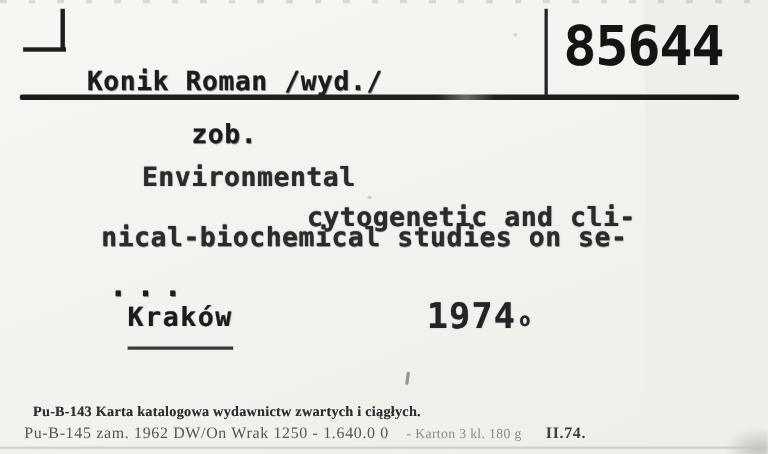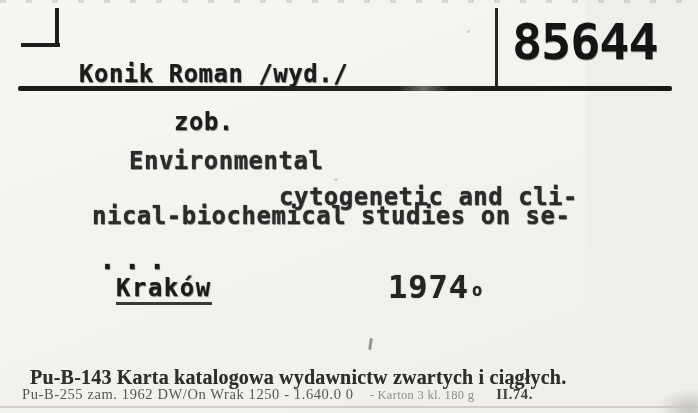--- a/index.html
+++ b/index.html
@@ -49,21 +49,21 @@
     text-shadow:0.5px 0.5px 0.5px rgba(20,20,20,.5);
   }
   .zob{position:absolute;left:174px;top:108px;font-size:24px;letter-spacing:.5px;}
   .t0{position:absolute;left:99px;top:147px;font-size:24px;letter-spacing:.5px;margin-left:30px;}
   .t1{position:absolute;left:279px;top:183px;font-size:24px;letter-spacing:.5px;}
   .t2{position:absolute;left:92px;top:202px;font-size:24px;letter-spacing:.5px;}
   .t3{position:absolute;left:92px;top:226px;font-size:24px;letter-spacing:.5px;}
   .dots{position:absolute;left:99px;top:246px;font-size:28px;letter-spacing:8px;line-height:28px;}
   .place{
     position:absolute;left:116px;top:274px;font-size:24px;letter-spacing:1.5px;
-    border-bottom:3px solid rgba(25,25,25,.85);padding-bottom:0;
+    border-bottom:3px solid rgba(25,25,25,.85);padding-bottom:13px;
   }
   .year{position:absolute;left:388px;top:268px;font-size:32px;font-weight:700;
     color:#242424;letter-spacing:1px;
     text-shadow:0 0 1px rgba(40,40,40,.7);}
   .year-period{font-size:17px;display:inline-block;transform:translateY(-2px);margin-left:3px;font-weight:700;}
   .stray-mark{
     position:absolute;left:369px;top:338px;width:3px;height:12px;background:#4a4a4a;
     opacity:.55;border-radius:2px;transform:rotate(8deg);
   }
   .speck{position:absolute;background:#9a9a95;border-radius:50%;opacity:.4;}
@@ -71,21 +71,21 @@
   .sp2{left:300px;top:156px;width:3px;height:3px;}
   .sp3{left:334px;top:178px;width:4px;height:3px;}
   .sp4{left:467px;top:30px;width:3px;height:3px;}
   .corner-blot{
     position:absolute;left:658px;top:388px;width:40px;height:25px;
     background:radial-gradient(ellipse at 80% 80%, rgba(120,120,115,.35), rgba(0,0,0,0) 70%);
   }
   .footer1{
     position:absolute;left:30px;top:366px;
     font-family:"Liberation Serif","DejaVu Serif",serif;
-    font-weight:700;font-size:20px;letter-spacing:.2px;color:#2e2e2e;white-space:pre;
+    font-weight:700;font-size:13px;letter-spacing:.2px;color:#2e2e2e;white-space:pre;
     text-shadow:0 0 .6px rgba(46,46,46,.5);
   }
   .footer2{
     position:absolute;left:22px;top:386px;
     font-family:"Liberation Serif","DejaVu Serif",serif;
     font-size:14.5px;letter-spacing:.6px;color:#555;white-space:pre;
   }
   .footer2 .faint{font-size:12.5px;letter-spacing:.3px;color:#8d8b86;margin-left:16px;}
   .footer2 .stamp-date{color:#3f3f3f;font-weight:700;margin-left:22px;}
 </style>
@@ -118,16 +118,16 @@
   <div class="year"><span>1974</span><span class="year-period">o</span></div>
 
   <div class="stray-mark"></div>
   <div class="speck sp1"></div>
   <div class="speck sp2"></div>
   <div class="speck sp3"></div>
   <div class="speck sp4"></div>
   <div class="corner-blot"></div>
 
   <div class="footer1">Pu-B-143 Karta katalogowa wydawnictw zwartych i ciągłych.</div>
-  <div class="footer2"><span>Pu-B-255 zam. 1962 DW/On Wrak 1250 - 1.640.0 0</span><span class="faint">- Karton 3 kl. 180 g</span><span class="stamp-date">II.74.</span></div>
+  <div class="footer2"><span>Pu-B-145 zam. 1962 DW/On Wrak 1250 - 1.640.0 0</span><span class="faint">- Karton 3 kl. 180 g</span><span class="stamp-date">II.74.</span></div>
 
   <div class="bottom-edge"></div>
 </div>
 
 </body></html>

